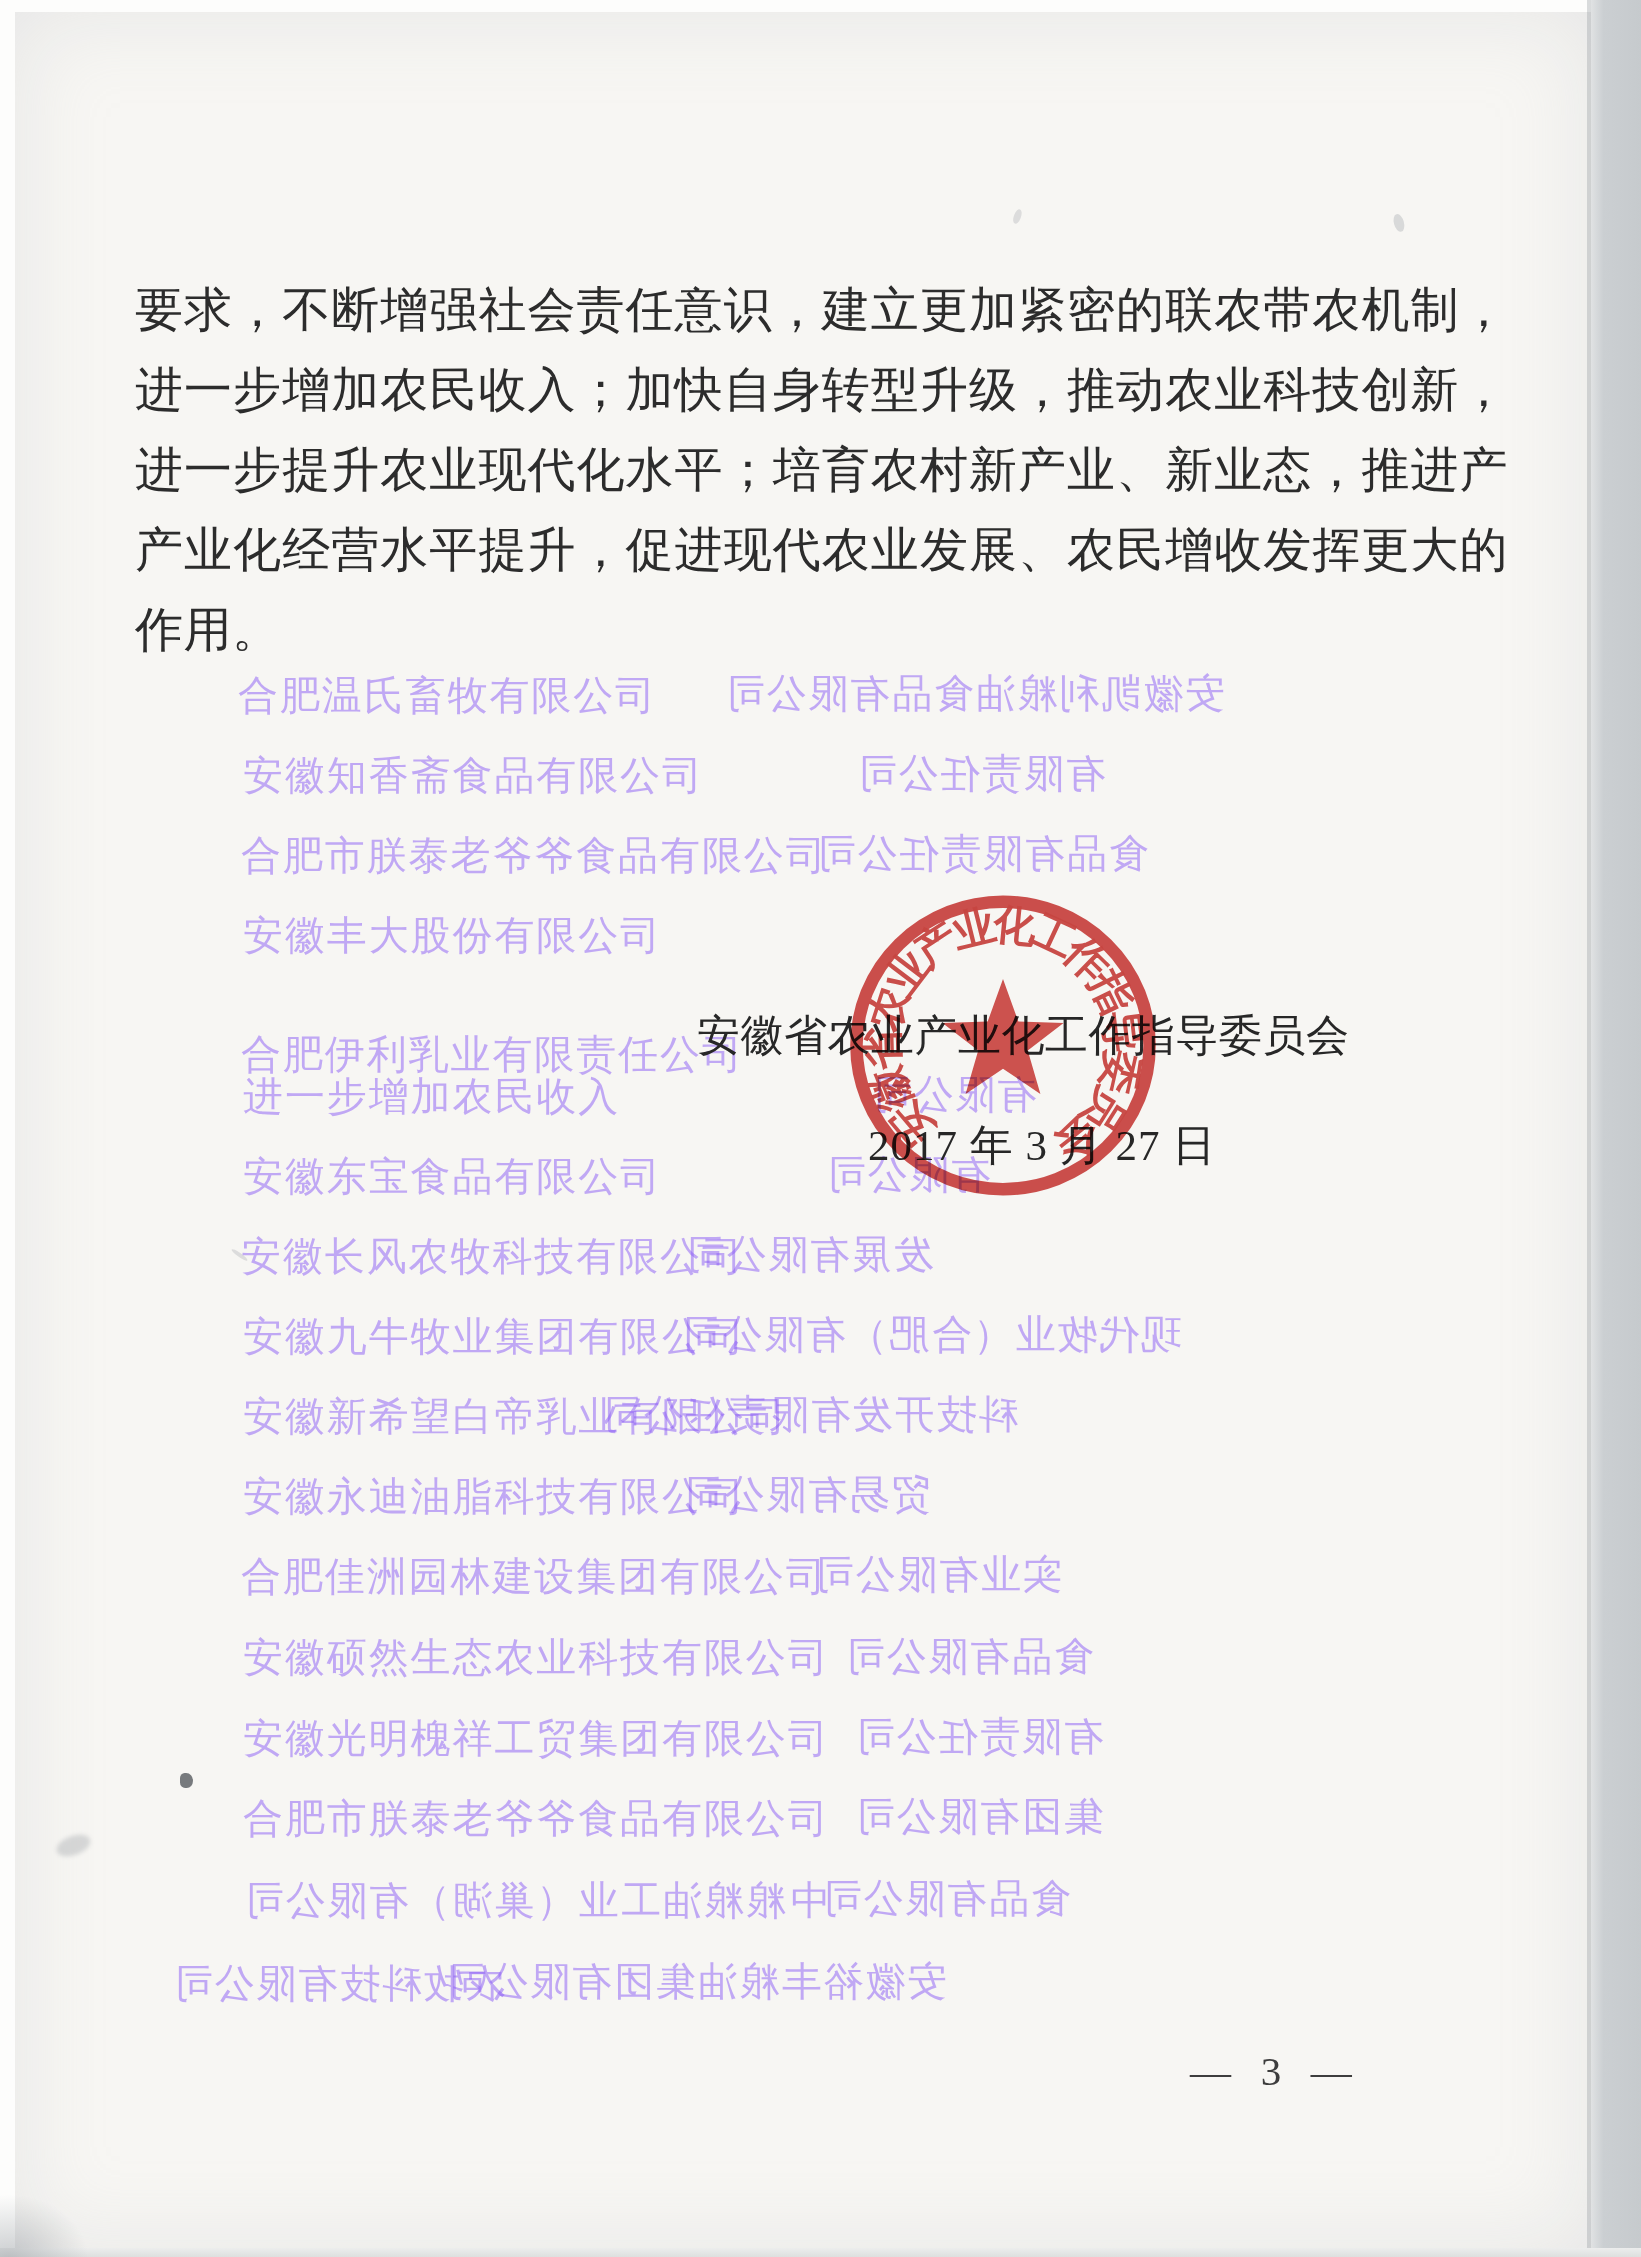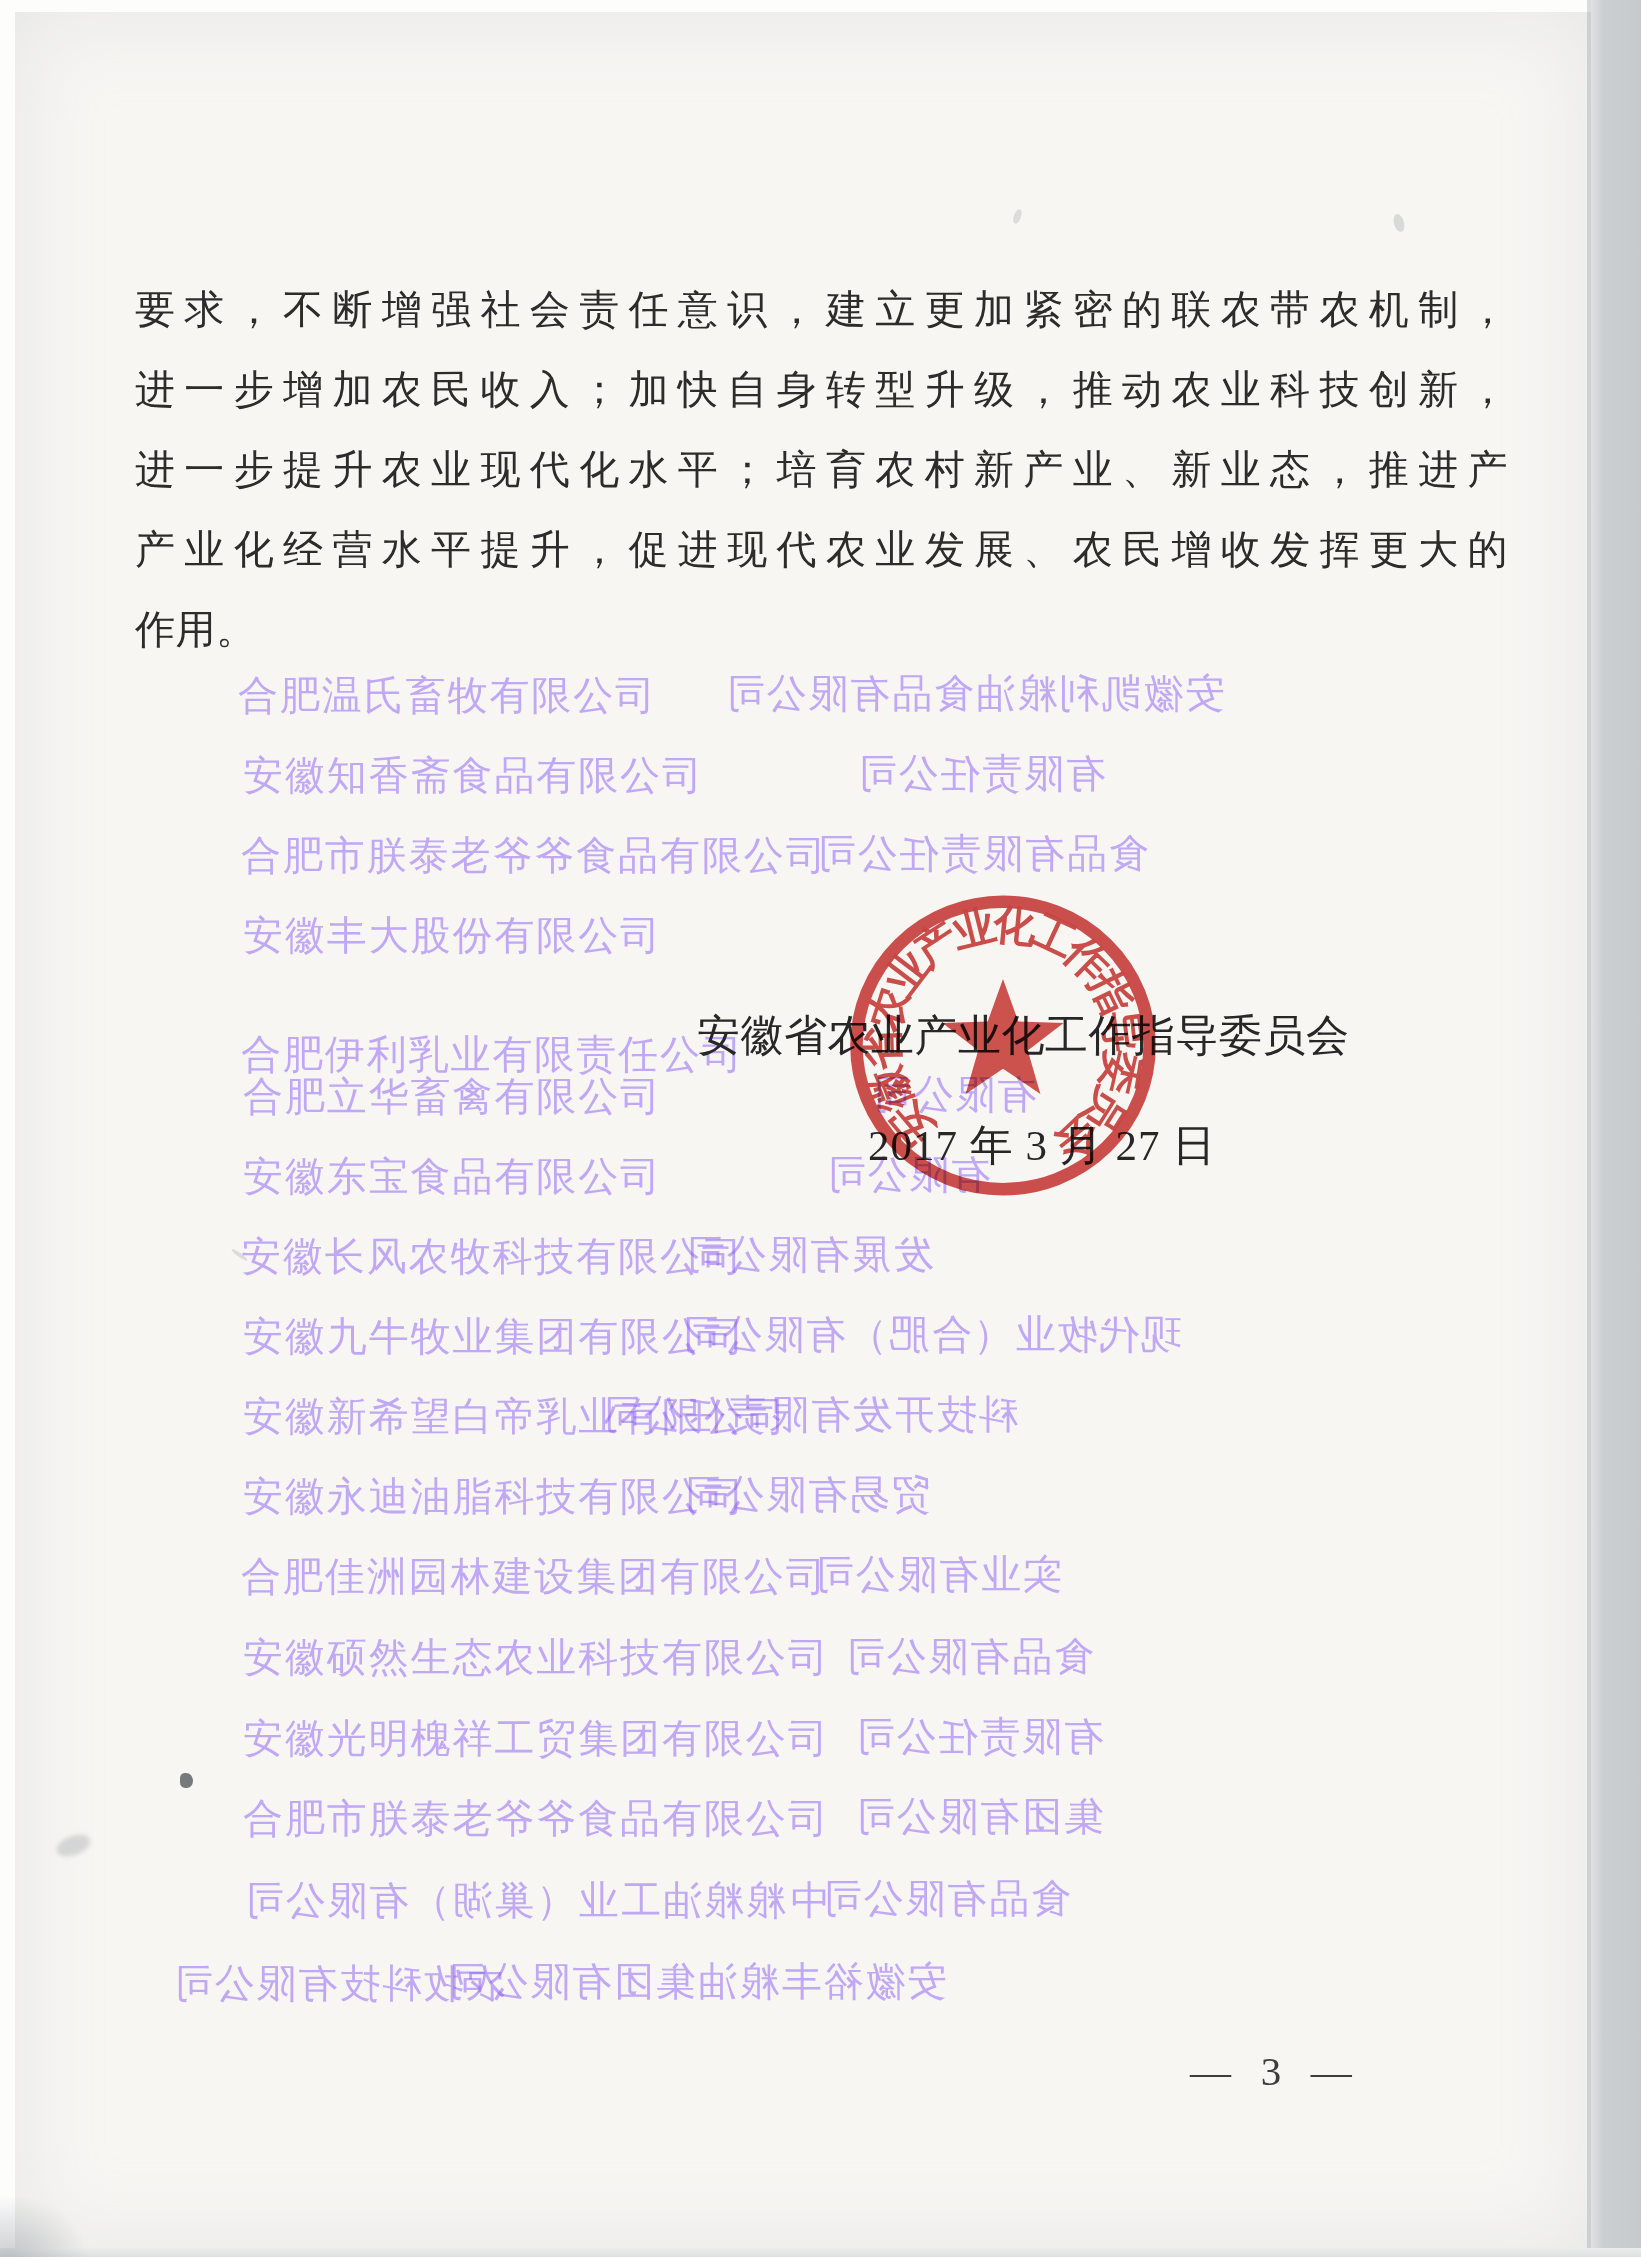--- a/index.html
+++ b/index.html
@@ -29,21 +29,21 @@
   .scan-corner-bl{
     position:absolute;left:0;top:2194px;width:89px;height:64px;
     background:radial-gradient(ellipse at 10% 100%,rgba(160,165,170,.55),rgba(160,165,170,0) 70%);
   }
   
   .para{
     position:absolute;left:135px;top:288px;width:1373px;
     color:#2c2c2c;
   }
   .bline{
-    font-size:40px;line-height:44px;margin-bottom:36px;
+    font-size:48px;line-height:44px;margin-bottom:36px;
     letter-spacing:0.5px;white-space:nowrap;
   }
   .bline.just{
     white-space:normal;text-align:justify;text-align-last:justify;
   }
   
   .ghost{
     position:absolute;font-size:40px;line-height:40px;white-space:nowrap;
     color:#8b5cf6;opacity:.5;letter-spacing:1.9px;
     filter:blur(0.6px);
@@ -81,21 +81,21 @@
 
 <div id="ghosts">
     <div class="ghost" style="left: 238px; top: 676px;">合肥温氏畜牧有限公司</div>
     <div class="ghost mir" style="left: 722px; top: 674px;">安徽凯利粮油食品有限公司</div>
     <div class="ghost" style="left: 243px; top: 756px;">安徽知香斋食品有限公司</div>
     <div class="ghost mir" style="left: 854px; top: 754px;">有限责任公司</div>
     <div class="ghost" style="left: 241px; top: 836px;">合肥市朕泰老爷爷食品有限公司</div>
     <div class="ghost mir" style="left: 813px; top: 834px;">食品有限责任公司</div>
     <div class="ghost" style="left: 243px; top: 916px;">安徽丰大股份有限公司</div>
     <div class="ghost" style="left: 241px; top: 996px; margin-top: 39px;">合肥伊利乳业有限责任公司</div>
-    <div class="ghost" style="left: 243px; top: 1077px;">合肥立华畜禽有限公司</div>
+    <div class="ghost" style="left: 243px; top: 1077px;">进一步增加农民收入</div>
     <div class="ghost mir" style="left: 869px; top: 1075px;">有限公司</div>
     <div class="ghost" style="left: 243px; top: 1157px;">安徽东宝食品有限公司</div>
     <div class="ghost mir" style="left: 823px; top: 1155px;">有限公司</div>
     <div class="ghost" style="left: 241px; top: 1237px;">安徽长风农牧科技有限公司</div>
     <div class="ghost mir" style="left: 682px; top: 1235px;">发展有限公司</div>
     <div class="ghost" style="left: 243px; top: 1317px;">安徽九牛牧业集团有限公司</div>
     <div class="ghost mir" style="left: 678px; top: 1315px;">现代牧业（合肥）有限公司</div>
     <div class="ghost" style="left: 243px; top: 1397px;">安徽新希望白帝乳业有限公司</div>
     <div class="ghost mir" style="left: 599px; top: 1395px;">科技开发有限责任公司</div>
     <div class="ghost" style="left: 243px; top: 1477px;">安徽永迪油脂科技有限公司</div>

